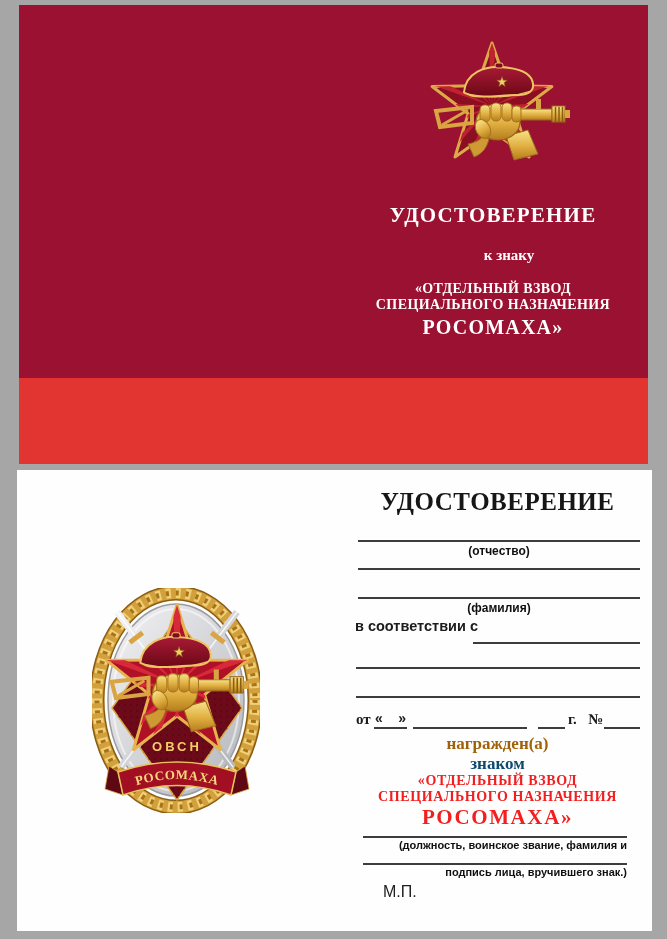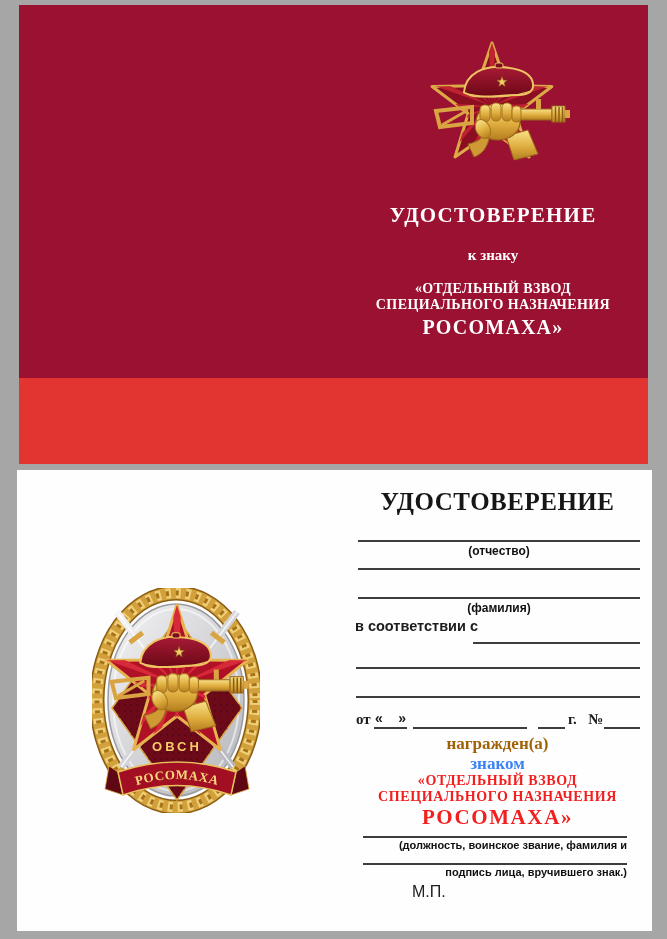--- a/index.html
+++ b/index.html
@@ -7,21 +7,21 @@
   body { position:relative; background:#a6a6a6; font-family:"Liberation Sans",sans-serif; overflow:hidden; }
 
   
   .cover { position:absolute; left:19px; top:5px; width:629px; height:459px; background:#9b1132; }
   .stripe { position:absolute; left:0; top:373px; width:100%; height:86px; background:#e23431; }
   .cover-emblem { position:absolute; left:393px; top:35px; width:160px; height:140px; }
   .cover-text { position:absolute; left:320px; top:0; width:308px; text-align:center; color:#ffffff; }
   .cover-title { position:absolute; left:0; top:198px; width:100%;
                  font-family:"Liberation Serif","DejaVu Serif",serif; font-weight:bold;
                  font-size:21px; letter-spacing:1.2px; }
-  .cover-sub { position:absolute; left:0; top:242px; width:100%;
+  .cover-sub { position:absolute; left:16px; top:242px; width:100%;
                font-family:"Liberation Serif","DejaVu Serif",serif; font-weight:bold; font-size:15px; }
   .cover-badge-name { position:absolute; left:0; top:276px; width:100%;
                font-family:"Liberation Serif","DejaVu Serif",serif; font-weight:bold;
                font-size:14px; line-height:16px; letter-spacing:0.4px; }
   .cover-badge-name .big { font-size:20px; line-height:24px; letter-spacing:1.2px; margin-top:2px; }
 
   
   .page { position:absolute; left:17px; top:470px; width:635px; height:461px; background:#fefefe; color:#1c1c1c; }
   .badge-svg { position:absolute; left:75px; top:118px; width:168px; height:225px; }
 
@@ -33,28 +33,28 @@
   .flabel { position:absolute; width:282px; left:341px; text-align:center;
             font-weight:bold; font-size:12px; color:#101010; }
 
   .accord-label { position:absolute; left:338px; top:148px; font-weight:bold; font-size:14.5px; }
   .date-txt { position:absolute; top:241px; font-weight:bold; font-size:15px;font-family:Liberation Serif, serif; }
   .quotes { position:absolute; left:357px; top:240px; font-weight:bold; font-size:14px;
             border-bottom:2px solid #3d3d3d; padding:0 1px 1px 1px; }
 
   .awarded { position:absolute; left:338px; top:264px; width:285px; text-align:center; }
   .aw1 { font-family:"Liberation Serif","DejaVu Serif",serif; font-weight:bold; font-size:17px; line-height:20px; color:#a16207; }
-  .aw2 { font-family:"Liberation Serif","DejaVu Serif",serif; font-weight:bold; font-size:17px; line-height:19px; color:#3b82f6; }
+  .aw2 { font-family:"Liberation Serif","DejaVu Serif",serif; font-weight:bold; font-size:17px; line-height:19px; color:#0c4a6e; }
   .redline { font-family:"Liberation Serif","DejaVu Serif",serif; font-weight:bold;
              font-size:14px; line-height:15.5px; letter-spacing:0.6px; color:#f31e1e; }
   .redline.big { font-size:21px; line-height:26px; letter-spacing:1.6px; }
 
   .sigcap { position:absolute; left:346px; width:264px; text-align:right;
             font-weight:bold; font-size:11px; color:#101010; }
-  .stamp { position:absolute; left:366px; top:413px; font-size:16px; color:#202020;margin-left:29px; }
+  .stamp { position:absolute; left:366px; top:413px; font-size:16px; color:#202020; }
 
   svg text { font-family:"Liberation Sans",sans-serif; }
   svg text.serif { font-family:"Liberation Serif","DejaVu Serif",serif; }
 </style>
 </head>
 <body>
 
 <svg width="0" height="0" style="position:absolute" aria-hidden="true">
   <defs>
     <linearGradient id="goldG" x1="0" y1="0" x2="0" y2="1">

